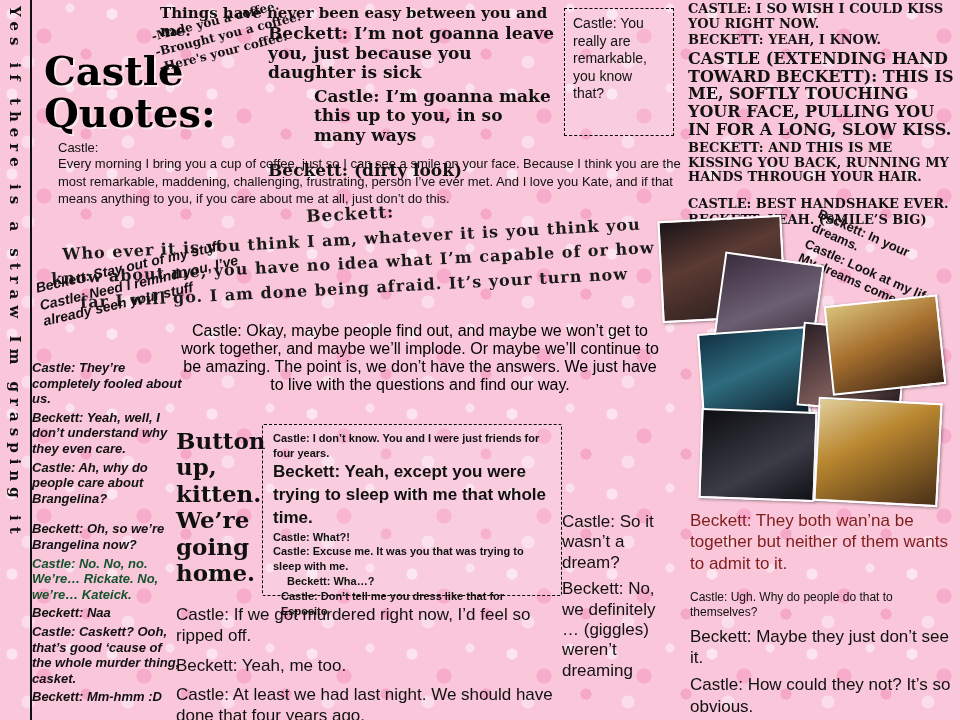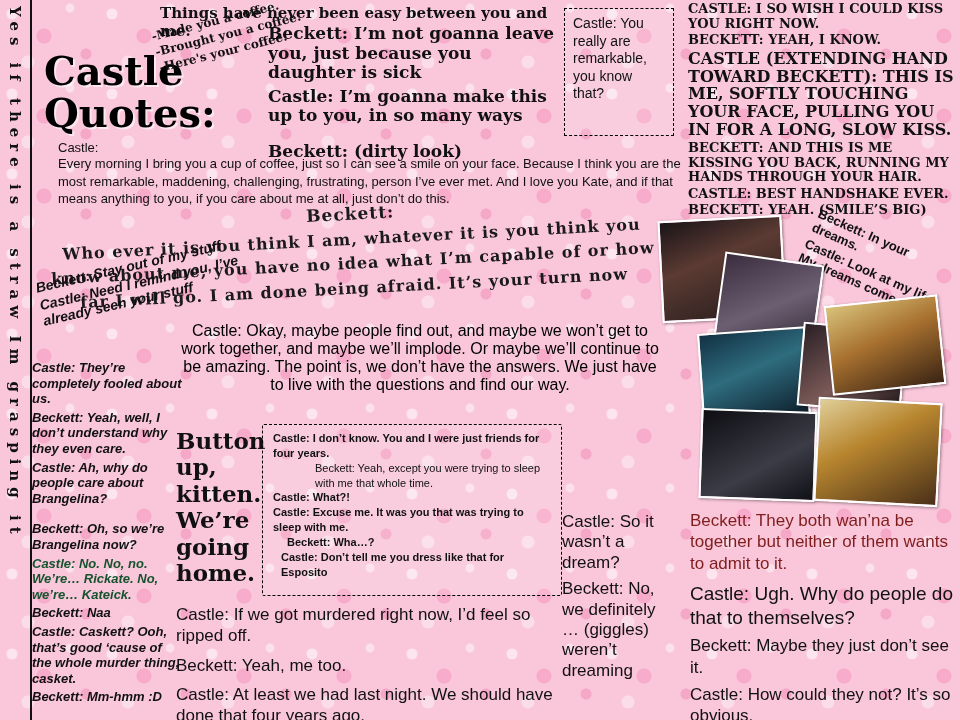--- a/index.html
+++ b/index.html
@@ -75,34 +75,34 @@
   <div class="el bold-blk" style="left:160px;top:4px;width:400px;font-size:15px;">Things have never been easy between you and me.</div>
 
   <div class="el" style="left:150px;top:30px;width:180px;transform:rotate(-14deg);transform-origin:left top;">
     <div class="bold-blk" style="font-size:12px;">-Made you a coffee.</div>
     <div class="bold-blk" style="font-size:12px;margin-top:2px;">-Brought you a coffee.</div>
     <div class="bold-blk" style="font-size:12px;margin-top:2px;">-Here's your coffee.</div>
   </div>
 
   <div class="el" style="left:268px;top:24px;width:290px;">
     <div class="bold-blk" style="font-size:17px;line-height:1.15;">Beckett: I’m not goanna leave you, just because you daughter is sick</div>
-    <div class="bold-blk" style="font-size:17px;line-height:1.15;margin-top:4px;">Castle: I’m goanna make this up to you, in so many ways</div>
+    <div class="bold-blk" style="font-size:17px;line-height:1.15;margin-top:4px;margin-left:46px;">Castle: I’m goanna make this up to you, in so many ways</div>
     <div class="bold-blk" style="font-size:17px;line-height:1.15;margin-top:16px;">Beckett: (dirty look)</div>
   </div>
 
   <div class="el box" style="left:564px;top:8px;width:110px;height:128px;padding:6px 8px;box-sizing:border-box;">
     <div style="font-size:14px;line-height:1.25;color:#111;">Castle: You really are remarkable, you know that?</div>
   </div>
 
   <div class="el" style="left:688px;top:2px;width:268px;">
     <div class="bold-blk" style="font-size:13px;line-height:1.12;">CASTLE: I SO WISH I COULD KISS YOU RIGHT NOW.</div>
     <div class="bold-blk" style="font-size:13px;line-height:1.12;margin-top:2px;">BECKETT: YEAH, I KNOW.</div>
     <div class="bold-blk" style="font-size:16px;line-height:1.12;margin-top:2px;">CASTLE (EXTENDING HAND TOWARD BECKETT): THIS IS ME, SOFTLY TOUCHING YOUR FACE, PULLING YOU IN FOR A LONG, SLOW KISS.</div>
     <div class="bold-blk" style="font-size:13px;line-height:1.12;margin-top:2px;">BECKETT: AND THIS IS ME KISSING YOU BACK, RUNNING MY HANDS THROUGH YOUR HAIR.</div>
-    <div class="bold-blk" style="font-size:13px;line-height:1.12;margin-top:2px;">CASTLE: BEST HANDSHAKE EVER.</div>
+    <div class="bold-blk" style="font-size:13px;line-height:1.12;margin-top:12px;">CASTLE: BEST HANDSHAKE EVER.</div>
     <div class="bold-blk" style="font-size:13px;line-height:1.12;margin-top:2px;">BECKETT: YEAH. (SMILE’S BIG)</div>
   </div>
 
   <div class="el" style="left:58px;top:140px;width:628px;">
     <div style="font-size:13px;color:#111;">Castle:</div>
     <div style="font-size:13px;line-height:1.35;color:#111;">Every morning I bring you a cup of coffee, just so I can see a smile on your face. Because I think you are the most remarkable, maddening, challenging, frustrating, person I’ve ever met. And I love you Kate, and if that means anything to you, if you care about me at all, just don’t do this.</div>
   </div>
 
   <div class="el" style="left:40px;top:218px;width:620px;text-align:center;transform:rotate(-3deg);transform-origin:left top;">
     <div style="font-family:'DejaVu Serif',serif;font-weight:bold;font-size:17px;line-height:1.5;color:#1a1a1a;letter-spacing:1px;">Beckett:</div>
@@ -151,38 +151,38 @@
     <div style="font-style:italic;font-weight:bold;font-size:13px;line-height:1.2;color:#14532d;margin-top:3px;">Castle: No. No, no. We’re… Rickate. No, we’re… Kateick.</div>
     <div style="font-style:italic;font-weight:bold;font-size:13px;line-height:1.2;color:#111;margin-top:3px;">Beckett: Naa</div>
     <div style="font-style:italic;font-weight:bold;font-size:13px;line-height:1.2;color:#111;margin-top:3px;">Castle: Caskett? Ooh, that’s good ‘cause of the whole murder thing, casket.</div>
     <div style="font-style:italic;font-weight:bold;font-size:13px;line-height:1.2;color:#111;margin-top:3px;">Beckett: Mm-hmm :D</div>
   </div>
 
   <div class="el" style="left:176px;top:428px;width:78px;font-family:'DejaVu Serif',serif;font-weight:bold;font-size:23px;line-height:1.15;color:#111;">Button up, kitten. We’re going home.</div>
 
   <div class="el box" style="left:262px;top:424px;width:300px;height:172px;padding:6px 10px;box-sizing:border-box;border-radius:2px;">
     <div style="font-size:11px;line-height:1.35;font-weight:bold;color:#111;">Castle: I don’t know.  You and I were just friends for four years.</div>
-    <div style="font-size:11px;line-height:1.35;font-weight:normal;color:#111;margin-left:42px;">Beckett: Yeah, except you were trying to sleep with me that whole time.</div>
+    <div style="font-size:17px;line-height:1.35;font-weight:bold;color:#111;">Beckett: Yeah, except you were trying to sleep with me that whole time.</div>
     <div style="font-size:11px;line-height:1.35;font-weight:bold;color:#111;">Castle: What?!</div>
     <div style="font-size:11px;line-height:1.35;font-weight:bold;color:#111;">Castle: Excuse me. It was you that was trying to sleep with me.</div>
     <div style="font-size:11px;line-height:1.35;font-weight:bold;color:#111;padding-left:14px;">Beckett: Wha…?</div>
     <div style="font-size:11px;line-height:1.35;font-weight:bold;color:#111;padding-left:8px;">Castle: Don’t tell me you dress like that for Esposito</div>
   </div>
 
   <div class="el" style="left:562px;top:512px;width:114px;">
     <div style="font-size:17px;line-height:1.2;color:#111;">Castle: So it wasn’t a dream?</div>
     <div style="font-size:17px;line-height:1.2;color:#111;margin-top:6px;">Beckett: No, we definitely … (giggles) weren’t dreaming</div>
   </div>
 
   <div class="el" style="left:176px;top:604px;width:380px;">
     <div style="font-size:17px;line-height:1.25;color:#111;">Castle: If we got murdered right now, I’d feel so ripped off.</div>
     <div style="font-size:17px;line-height:1.25;color:#111;margin-top:8px;">Beckett: Yeah, me too.</div>
     <div style="font-size:17px;line-height:1.25;color:#111;margin-top:8px;">Castle: At least we had last night. We should have done that four years ago.</div>
   </div>
 
   <div class="el" style="left:690px;top:510px;width:266px;">
     <div style="font-size:17px;line-height:1.25;color:#7f1d1d;">Beckett: They both wan’na be together but neither of them wants to admit to it.</div>
-    <div style="font-size:19px;line-height:1.25;color:#111;margin-top:8px;">Castle: Ugh.  Why do people do that to themselves?</div>
+    <div style="font-size:12px;line-height:1.25;color:#111;margin-top:16px;">Castle: Ugh.  Why do people do that to themselves?</div>
     <div style="font-size:17px;line-height:1.25;color:#111;margin-top:6px;">Beckett: Maybe they just don’t see it.</div>
     <div style="font-size:17px;line-height:1.25;color:#111;margin-top:6px;">Castle: How could they not? It’s so obvious.</div>
   </div>
 
 </div>
 
 </body></html>

